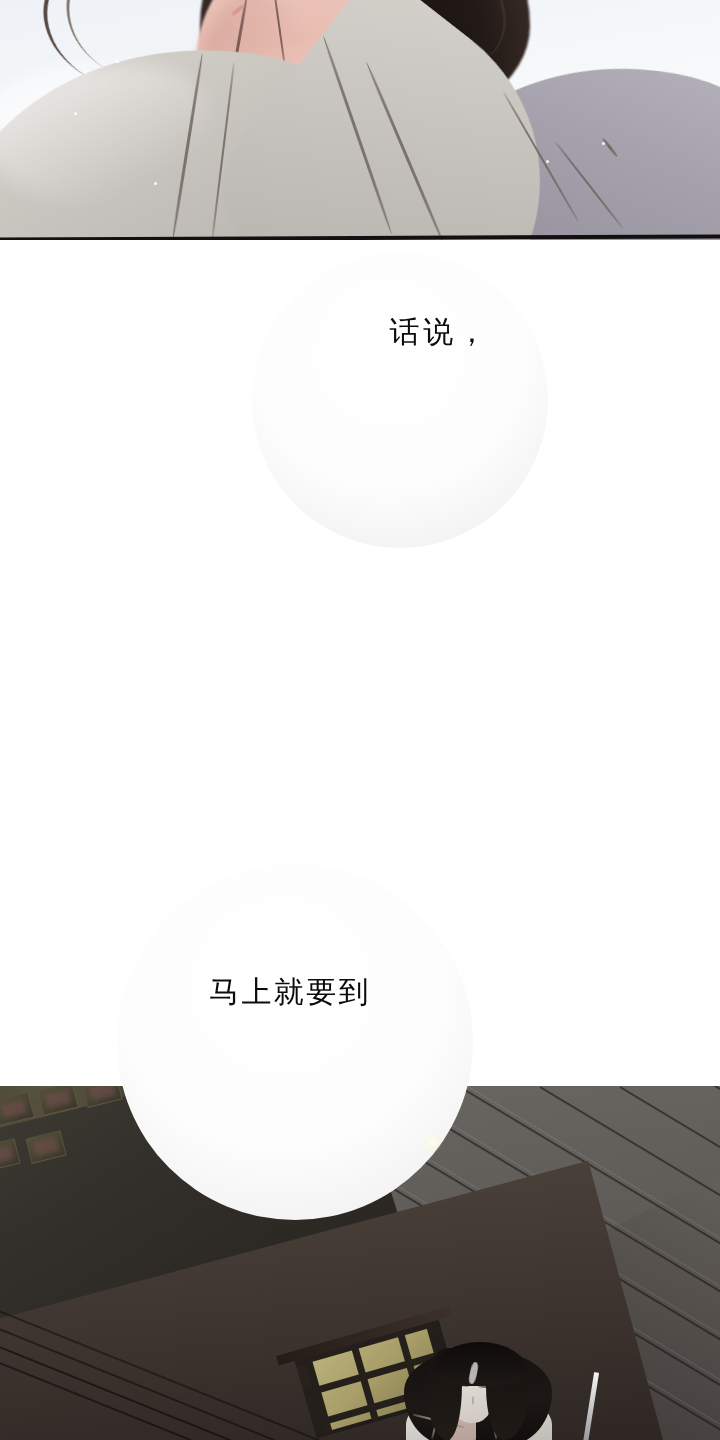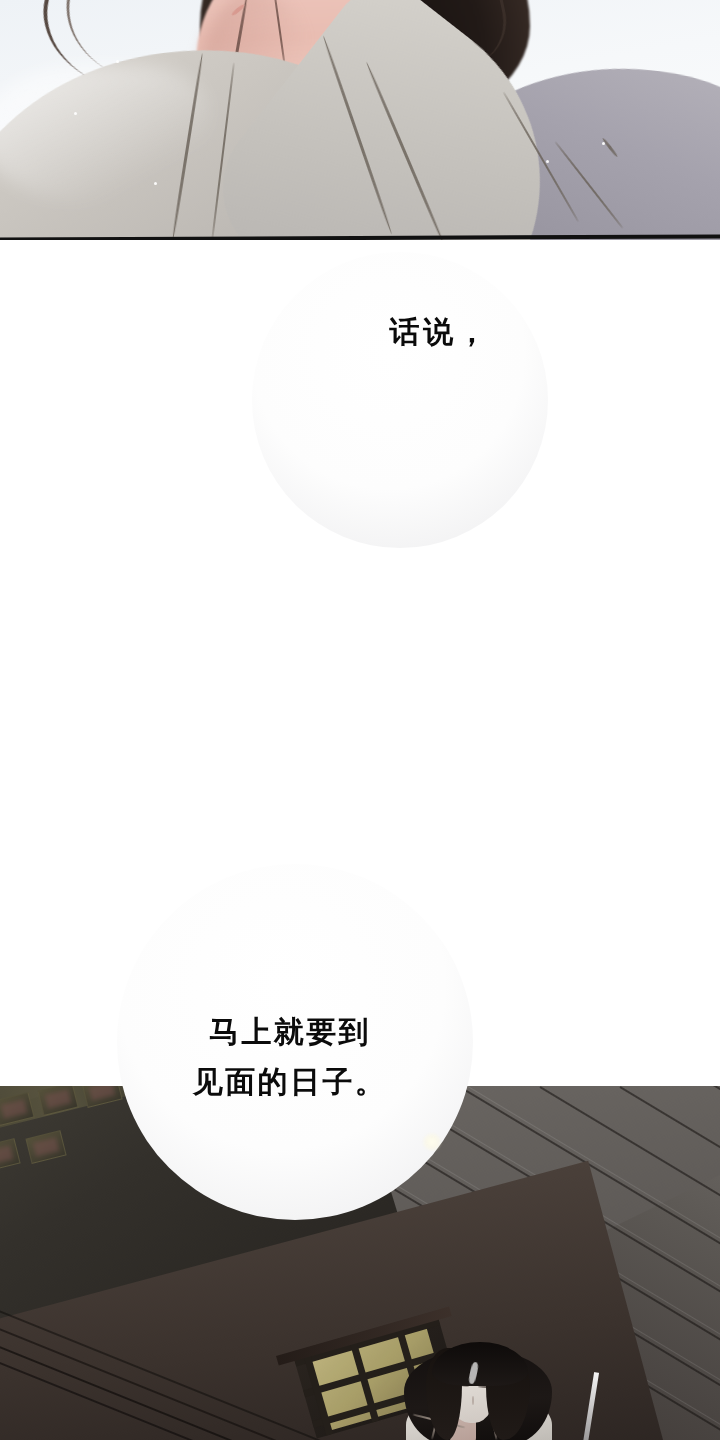--- a/index.html
+++ b/index.html
@@ -247,32 +247,32 @@
     position:absolute; inset:0; border-radius:50%;
     background:radial-gradient(circle at 46% 34%,#ffffff 0%,#fdfdfd 54%,#f2f2f3 82%,#e6e6e8 100%);
   }
   .burst svg { position:absolute; left:0; top:0; overflow:visible; }
   .burst .spike { stroke:#15130f; fill:none; stroke-linecap:round; }
   .bubble-text {
     position:absolute; left:0; right:0;
     text-align:center;
     color:#0b0b0b;
     font-family:"DejaVu Sans","Liberation Sans",sans-serif;
-    font-weight:700;
+    font-weight:400;
     letter-spacing:.07em;
     line-height:1.32;
     z-index:70;
     -webkit-text-stroke:1px #ffffff;
     paint-order:stroke fill;
     white-space:nowrap;
   }
   #bubble1-text { font-size:30px; top:312px; left:250px; width:380px; text-align:center; }
   #bubble1-text .l1 { display:block; letter-spacing:.12em; }
   #bubble1-text .l2 { display:block; margin-top:10px; letter-spacing:.08em; }
-  #bubble2-text { font-size:30px; top:1012px; left:80px; width:420px; }
+  #bubble2-text { font-size:30px; top:972px; left:80px; width:420px; }
   #bubble2-text span { display:block; margin-top:10px; letter-spacing:.08em; }
   #bubble2-text span:first-child { margin-top:0; }
 
   .lens-flare {
     position:absolute; left:423px; top:1133px; width:18px; height:18px;
     border-radius:50%;
     background:radial-gradient(circle,rgba(255,253,235,.95) 0%,rgba(255,250,220,.45) 45%,rgba(255,250,220,0) 100%);
     z-index:75; filter:blur(1px);
   }
 </style>
@@ -614,18 +614,17 @@
         <line x1="337.73" y1="132.29" x2="406.94" y2="112.49" class="spike" stroke="#15130f" stroke-width="1.82" opacity="0.68"></line>
         <line x1="339.83" y1="141.40" x2="375.55" y2="133.32" class="spike" stroke="#15130f" stroke-width="1.61" opacity="0.81"></line>
         <line x1="342.36" y1="151.44" x2="399.99" y2="142.13" class="spike" stroke="#15130f" stroke-width="0.94" opacity="0.77"></line>
         <line x1="343.64" y1="160.46" x2="376.56" y2="156.97" class="spike" stroke="#15130f" stroke-width="1.63" opacity="0.73"></line>
         <line x1="344.48" y1="168.96" x2="400.15" y2="165.93" class="spike" stroke="#15130f" stroke-width="1.23" opacity="0.63"></line>
       </svg>
     <div class="core"></div>
   </div>
   <div class="bubble-text" id="bubble2-text">
     <span>马上就要到</span>
-    <span>见面的日子。</span>
   </div>
 
   <div class="lens-flare"></div>
 
 </div>
 
 </body></html>

